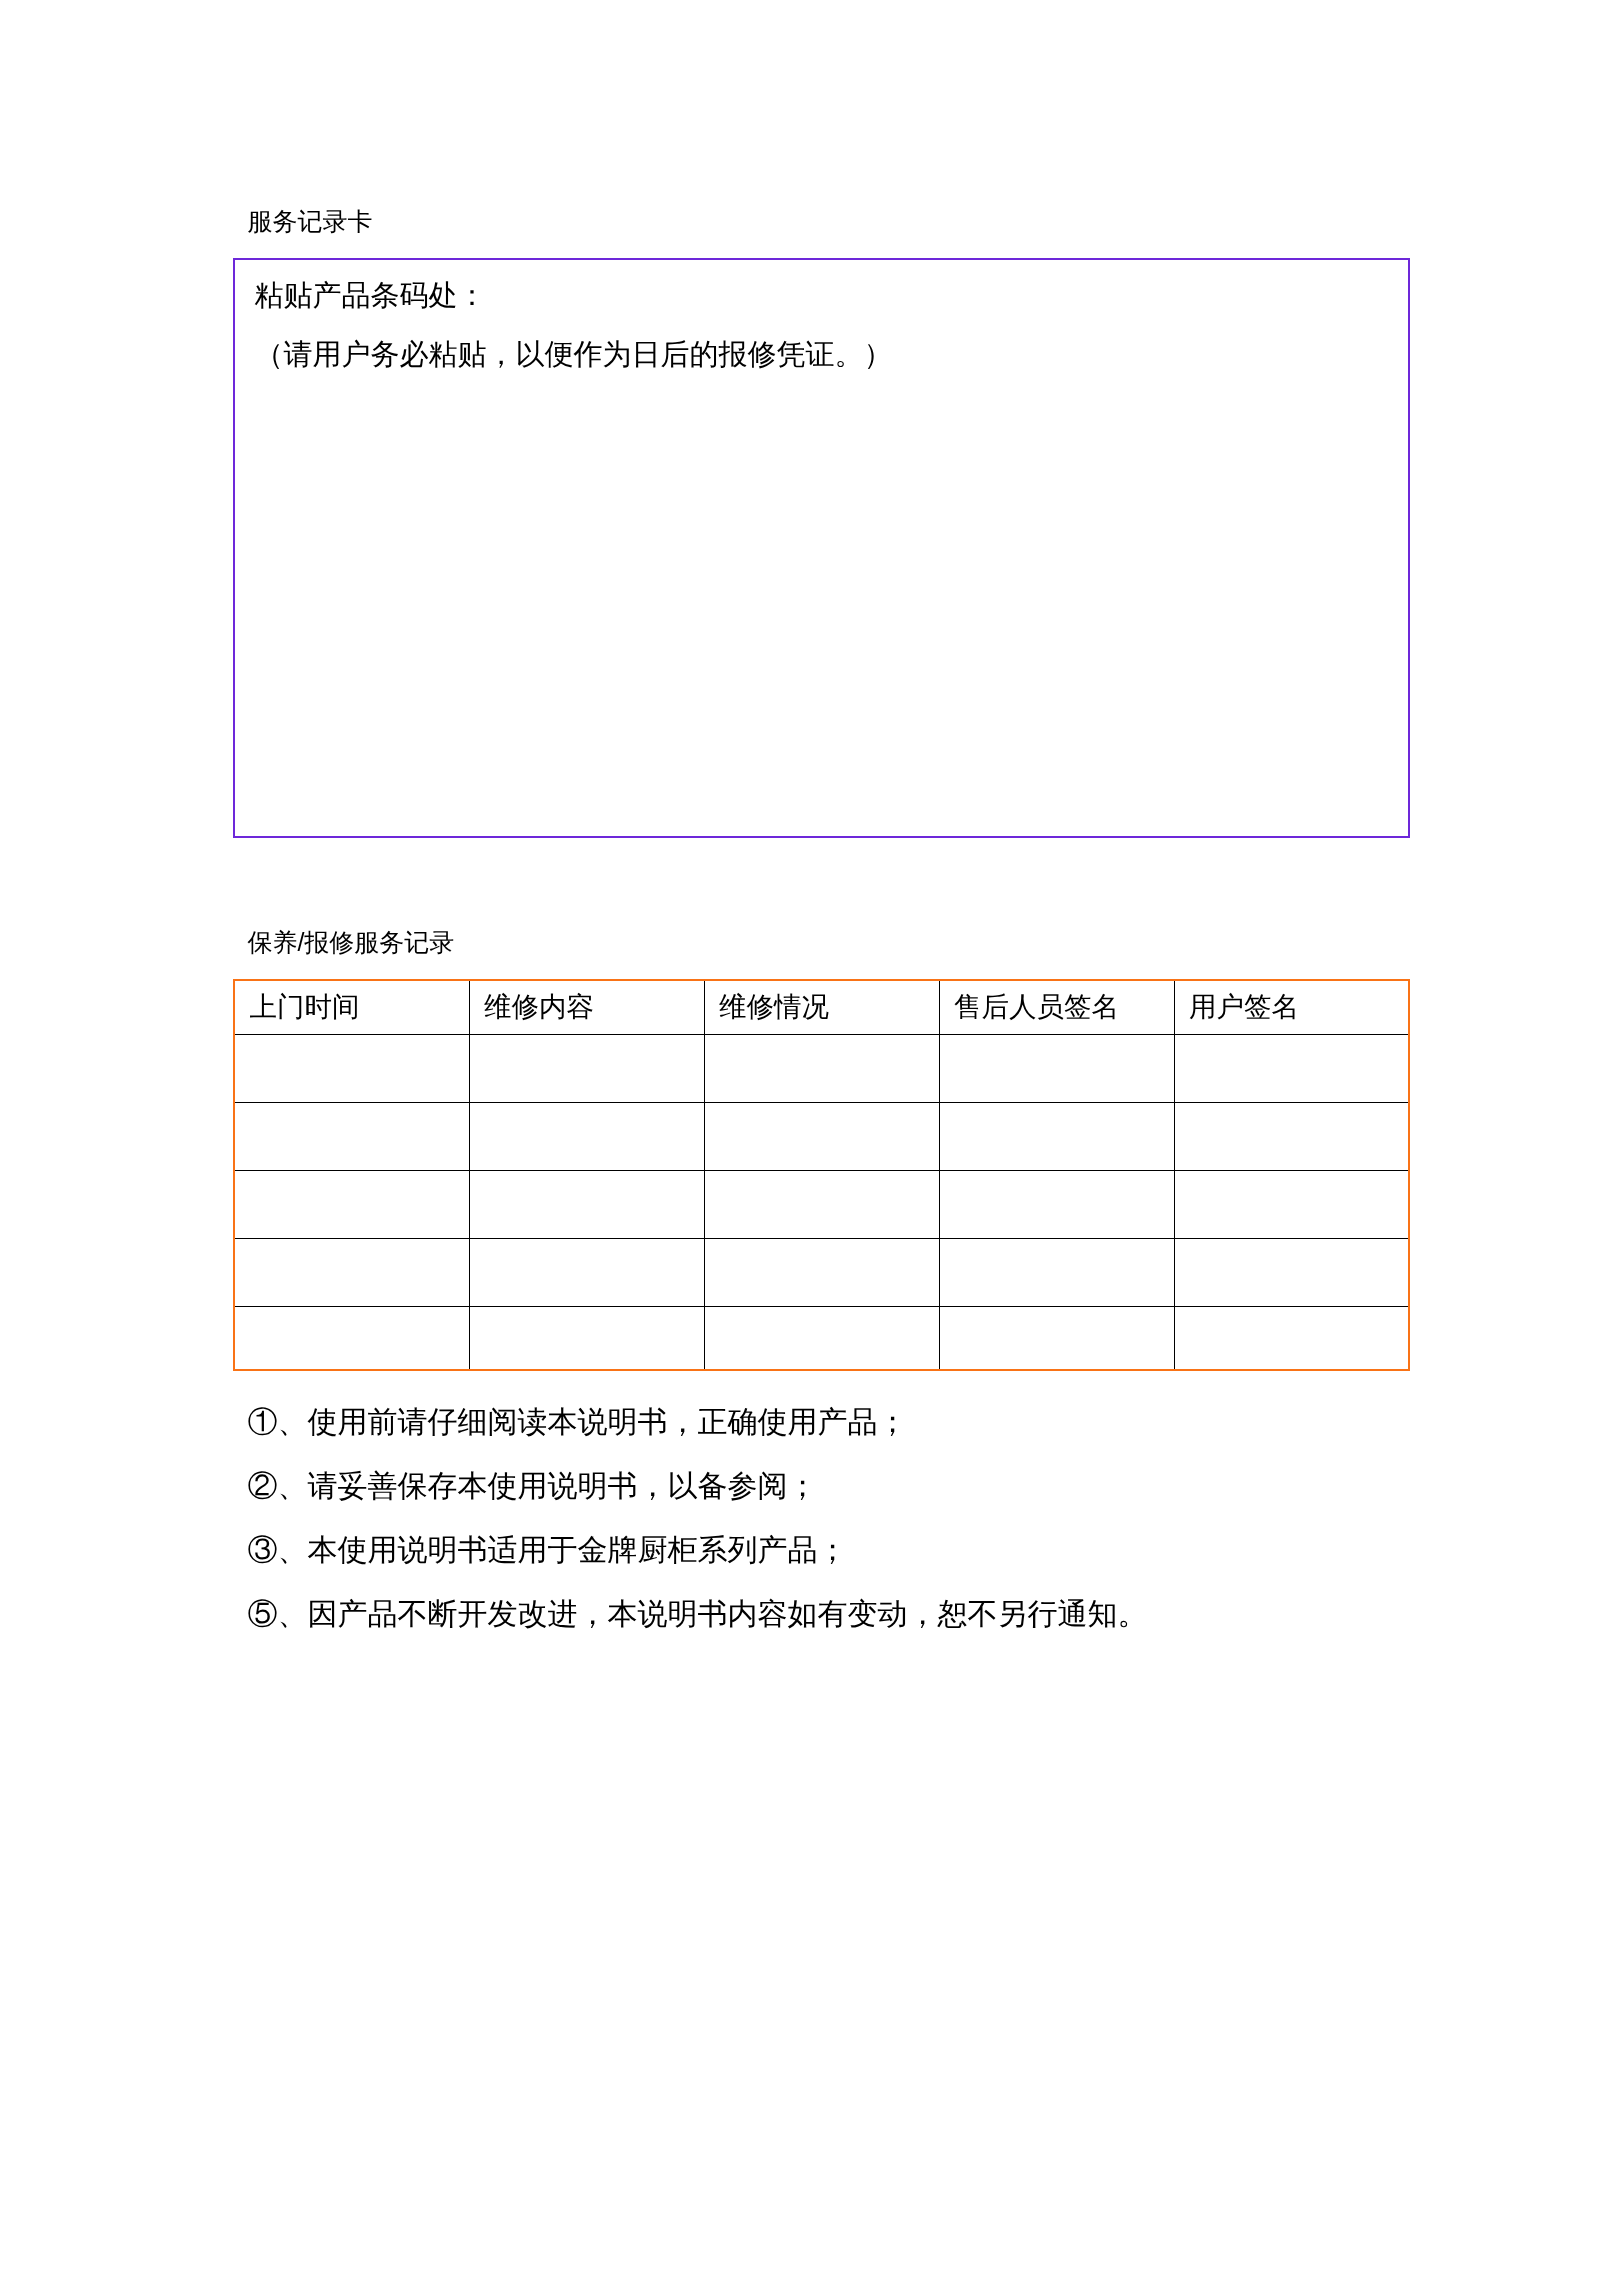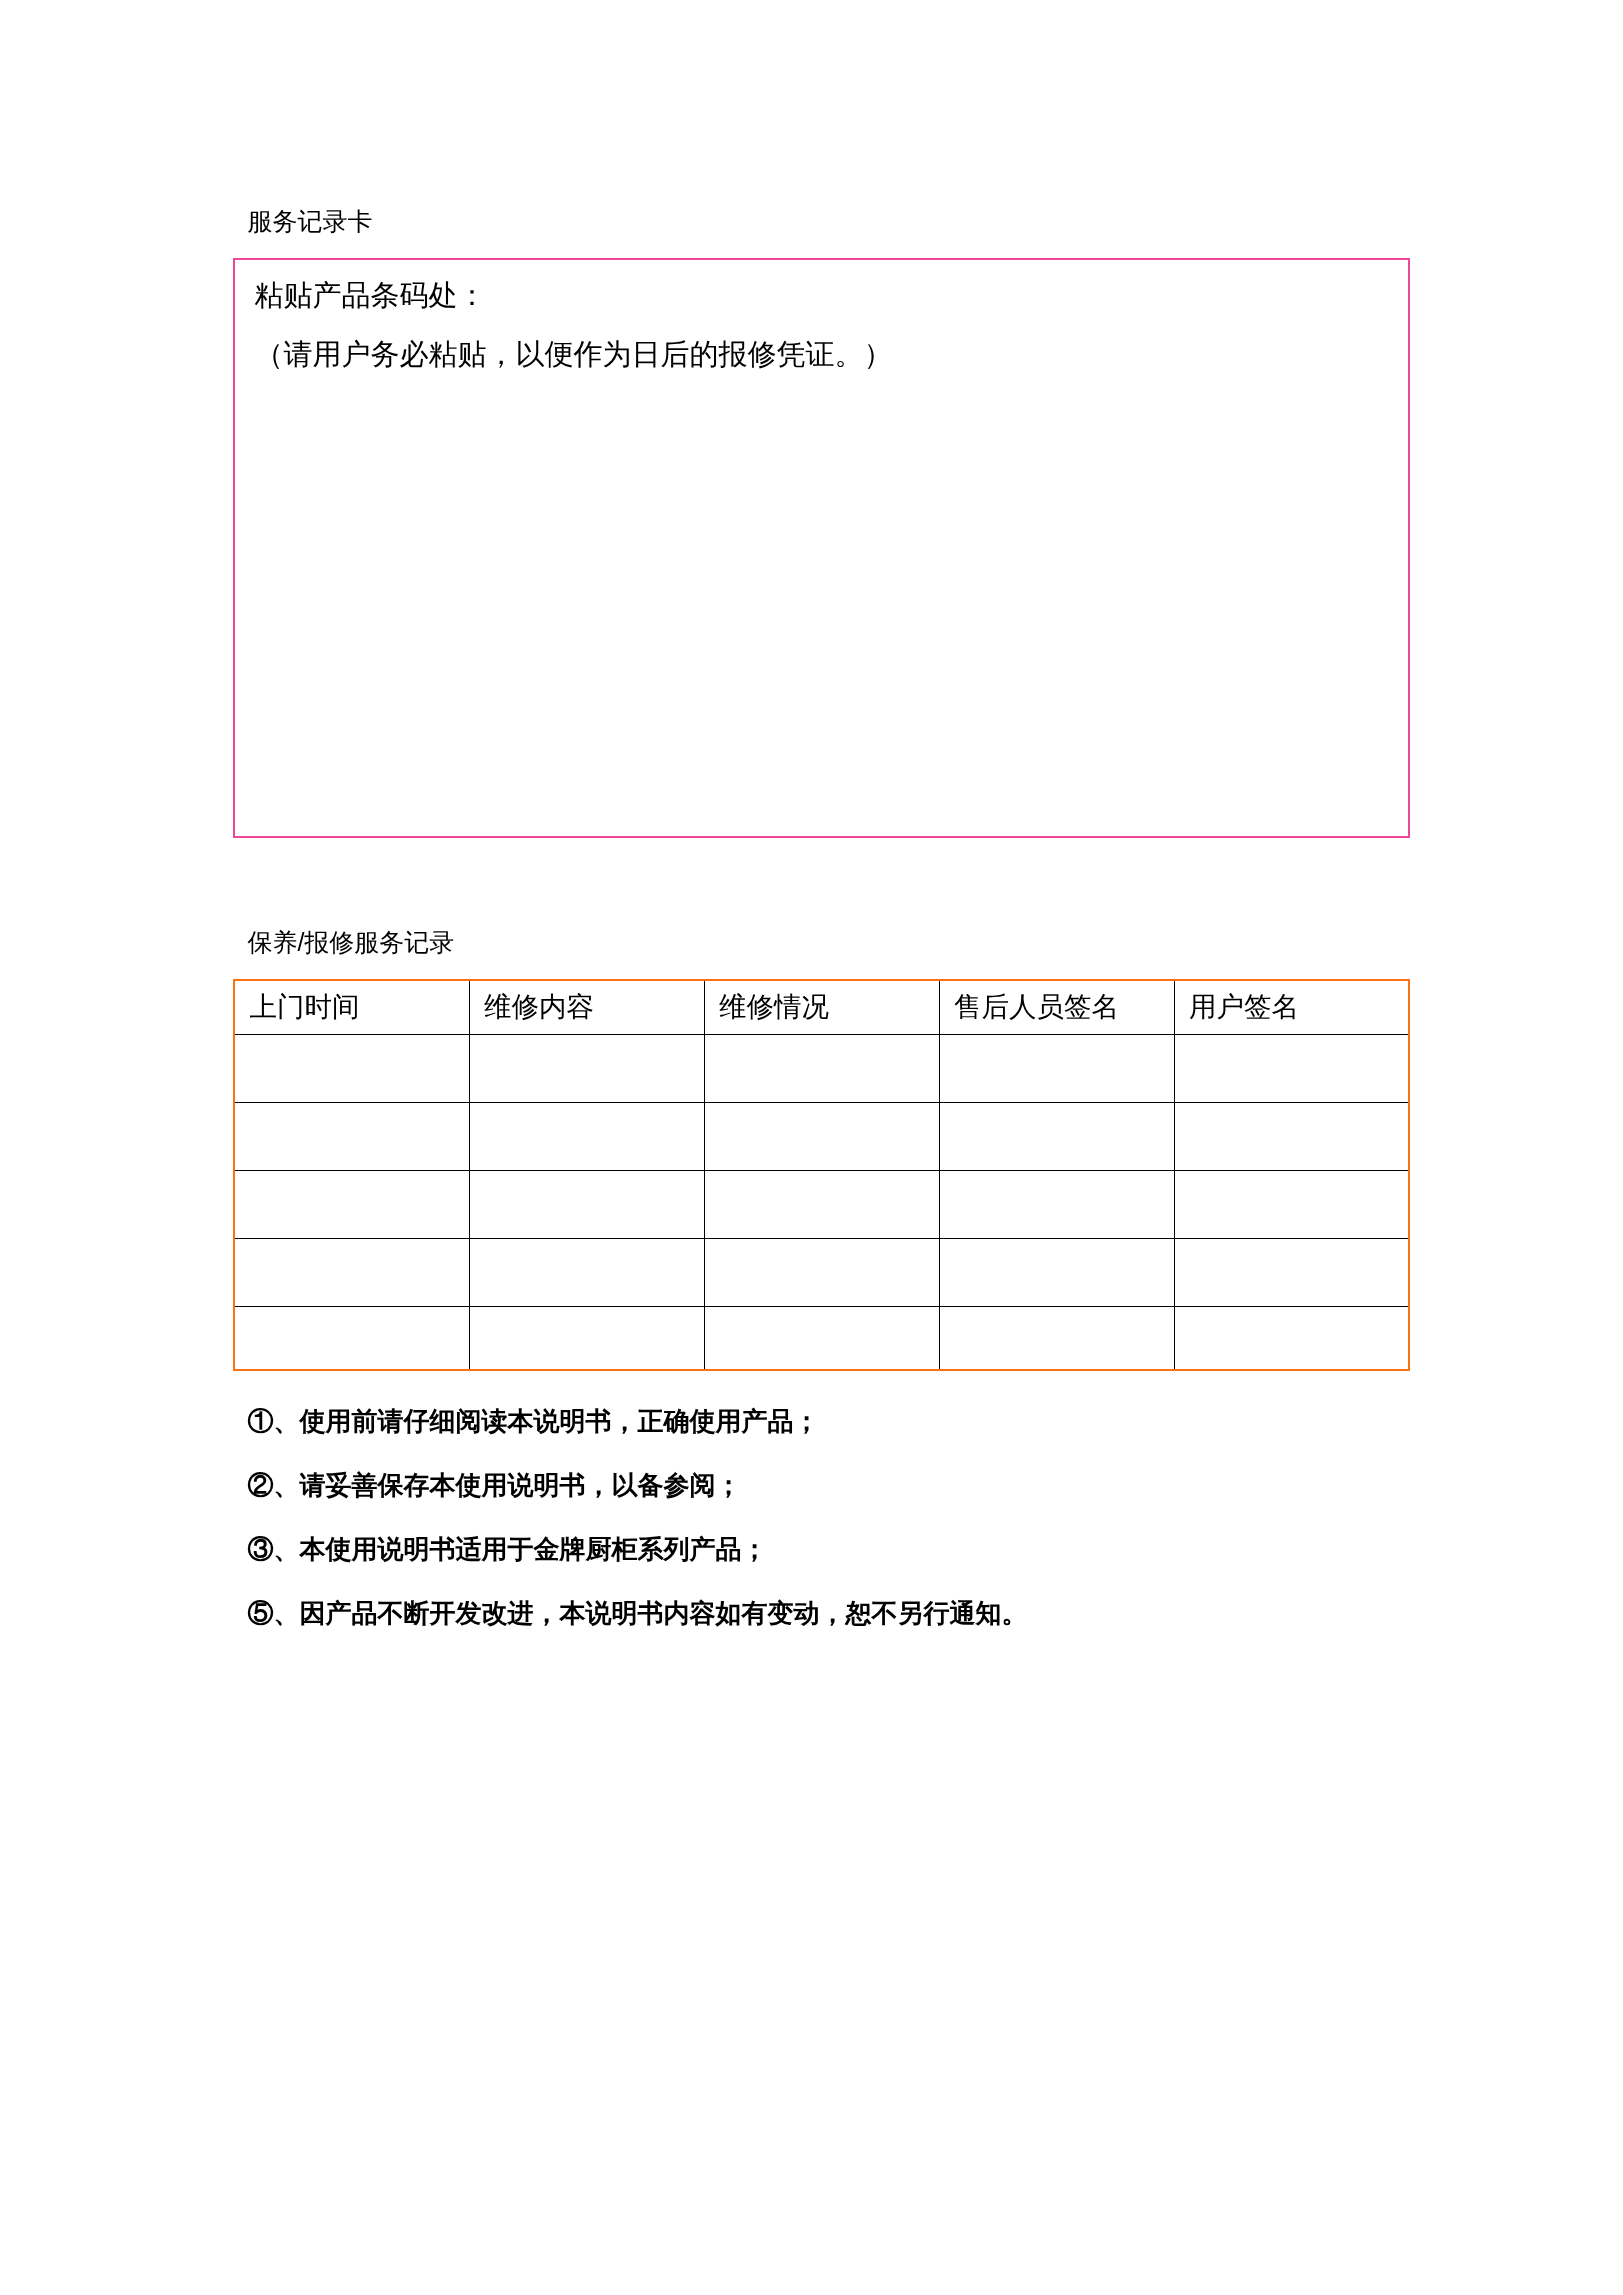--- a/index.html
+++ b/index.html
@@ -23,21 +23,21 @@
     margin: 0 0 0 14.4px;
     font-size: 25px;
     font-weight: normal;
     line-height: 34px;
   }
   .barcode-box {
     box-sizing: border-box;
     margin-top: 20px;
     width: 1177px;
     height: 580px;
-    border: 2px solid #ec4899;
+    border: 2px solid #6d28d9;
     padding: 17.7px 19.6px;
   }
   .barcode-box p {
     margin: 0;
     font-size: 29px;
     line-height: 34px;
   }
   .barcode-box p.note { margin-top: 25px; }
   .record-title { margin-top: 87px; }
   table.record-table {
@@ -60,23 +60,22 @@
   table.record-table tbody tr { height: 68px; }
   table.record-table tbody tr.last-row { height: 63px; }
   .other-title {
     margin: 18.3px 0 0 10.5px;
     font-size: 38px;
     font-weight: bold;
     line-height: 42px;
   }
   .other-item {
     margin: 31px 0 0 14.4px;
-    font-size: 26px;
+    font-size: 30px;
     line-height: 33px;
-    font-weight: bold;
   }
   .other-item.first { margin-top: 34px; }
 </style>
 </head>
 <body>
 
 <div class="page">
   <div class="content">
 
     <h3 class="section-title">服务记录卡</h3>

